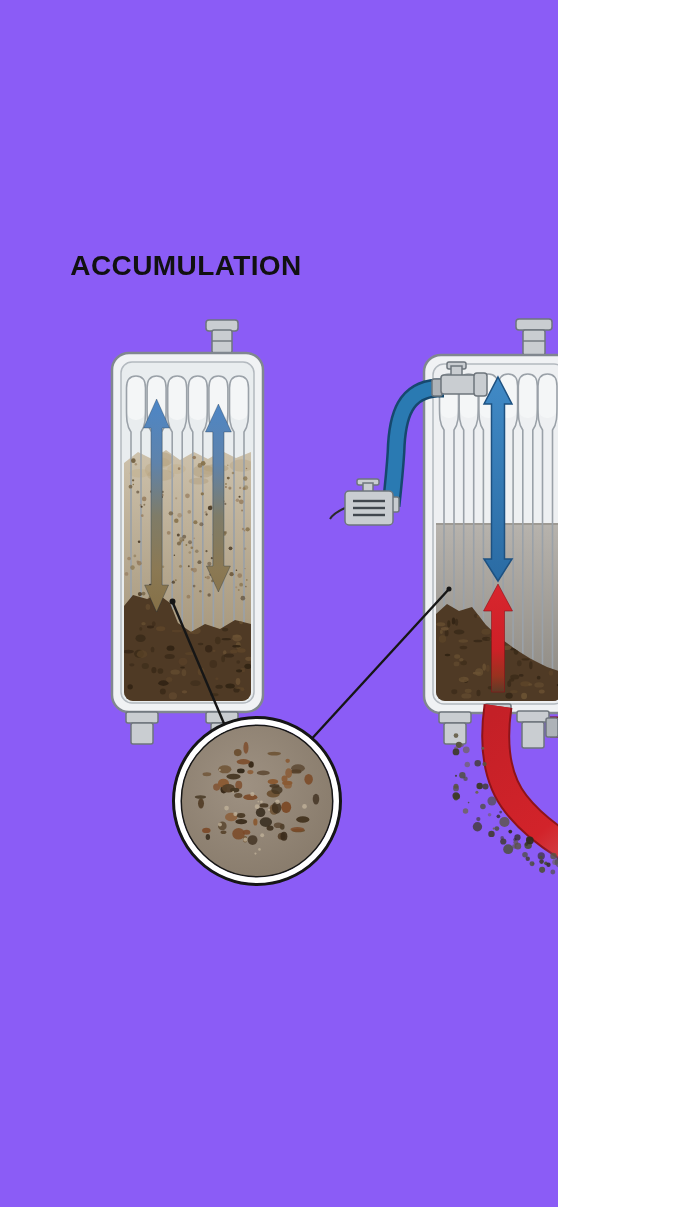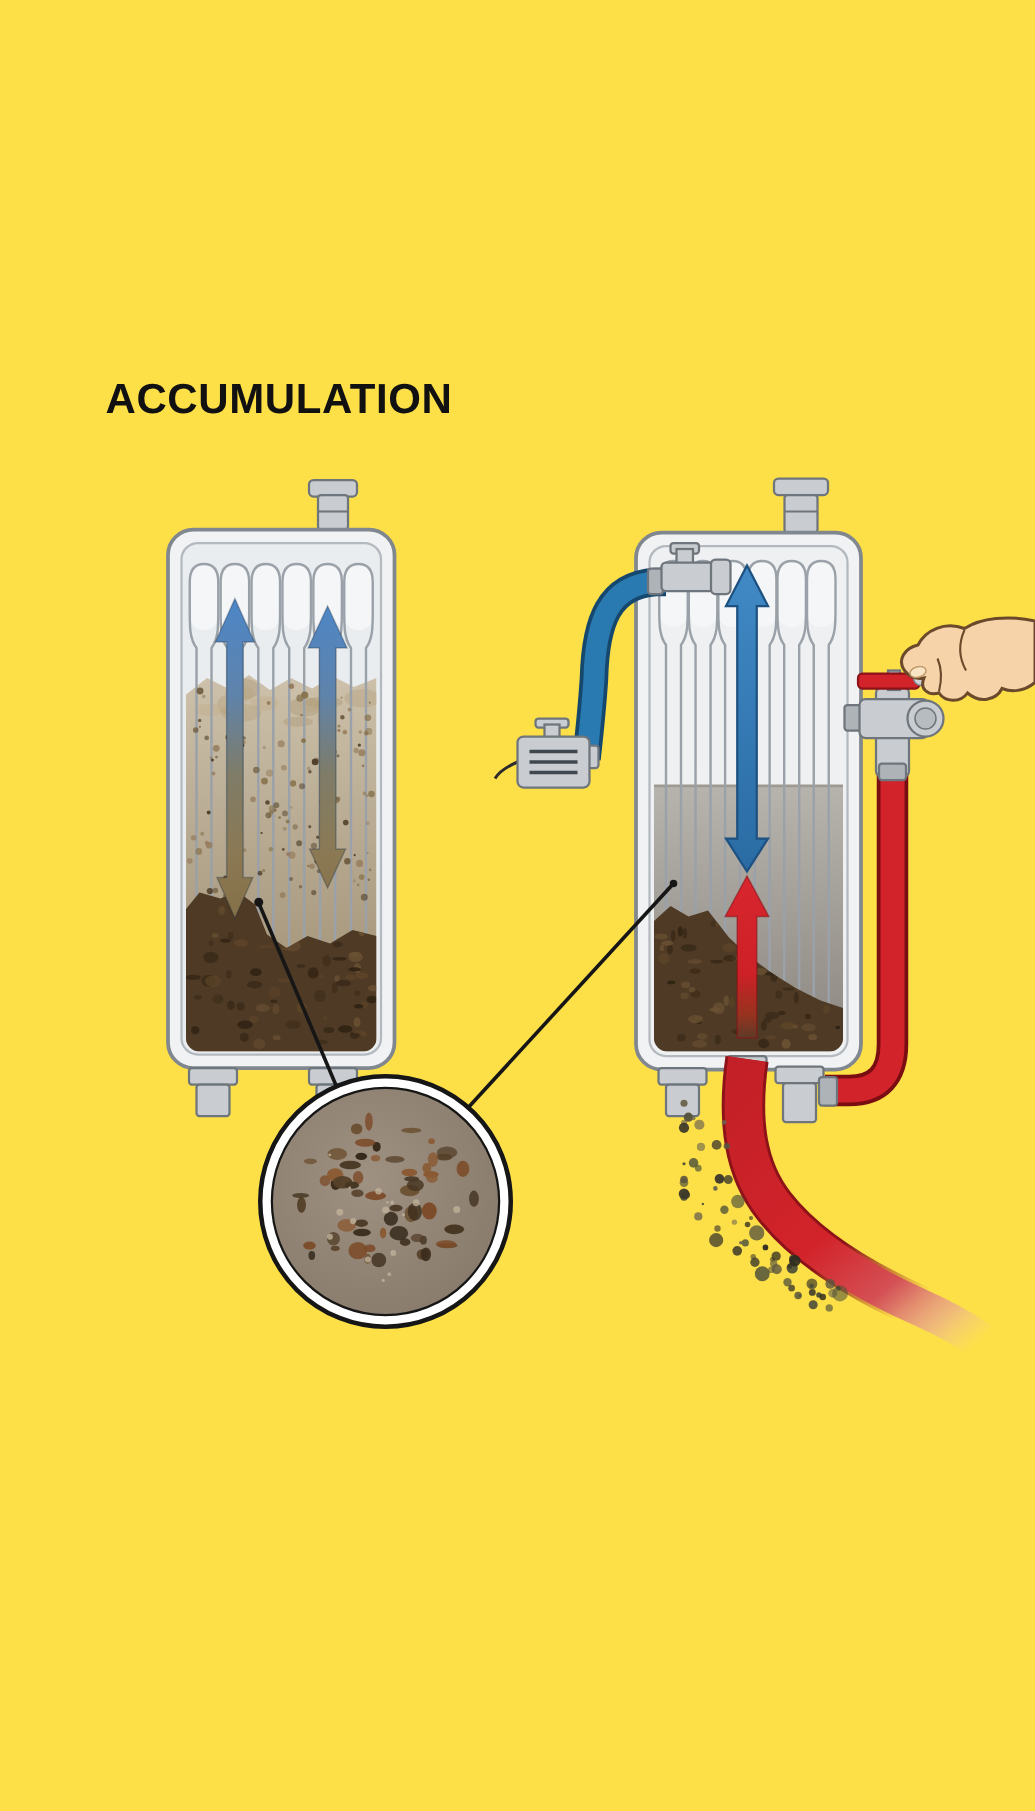--- a/index.html
+++ b/index.html
@@ -1,16 +1,16 @@
 <!DOCTYPE html>
 <html style="--ink: #111111; --metal: #c9cdd1; --metal_dark: #6e757c; --radiator_fill: #f0f2f4; --radiator_outline: #80878f; --inner_line: #b3b9bf; --tube_line: #9aa1a8; --clean_left: #e9edef; --clean_right: #eef0f2; --blue_arrow: #3b7fc0; --blue_arrow_dark: #1d5181; --blue_hose: #2a7ab2; --blue_hose_dark: #16486e; --red: #d2232a; --red_dark: #8c1318; --red_deep: #7a0d12; --skin: #f6d3a8; --skin_line: #6b4a2c; --sludge: #4f3a25; --sludge_dark: #3a2a18; --mag_bg: #97897a;"><head>
 <meta charset="utf-8">
 <style>
   html,body{margin:0;padding:0;background:#ffffff;}
-  .canvas{position:relative;width:690px;height:1207px;background:#fde047;overflow:hidden;
+  .canvas{position:relative;width:558px;height:1207px;background:#8b5cf6;overflow:hidden;
           font-family:"Liberation Sans",sans-serif;}
   .stage{position:absolute;left:0;top:0;}
   .title{position:absolute;text-align:center;font-weight:700;font-size:28px;line-height:33px;
          letter-spacing:.4px;color:var(--ink);}
   .title-left{left:40px;top:249px;width:292px;}
   .title-right{left:372px;top:249px;width:260px;}
   .metal{fill:var(--metal);stroke:var(--metal_dark);stroke-width:1.5;}
   .metalD{fill:#aeb3b8;stroke:var(--metal_dark);stroke-width:1.5;}
   .body-shell{fill:var(--radiator_fill);stroke:var(--radiator_outline);stroke-width:2.5;}
   .inner-shell-l{fill:var(--clean_left);stroke:var(--inner_line);stroke-width:1.5;}

